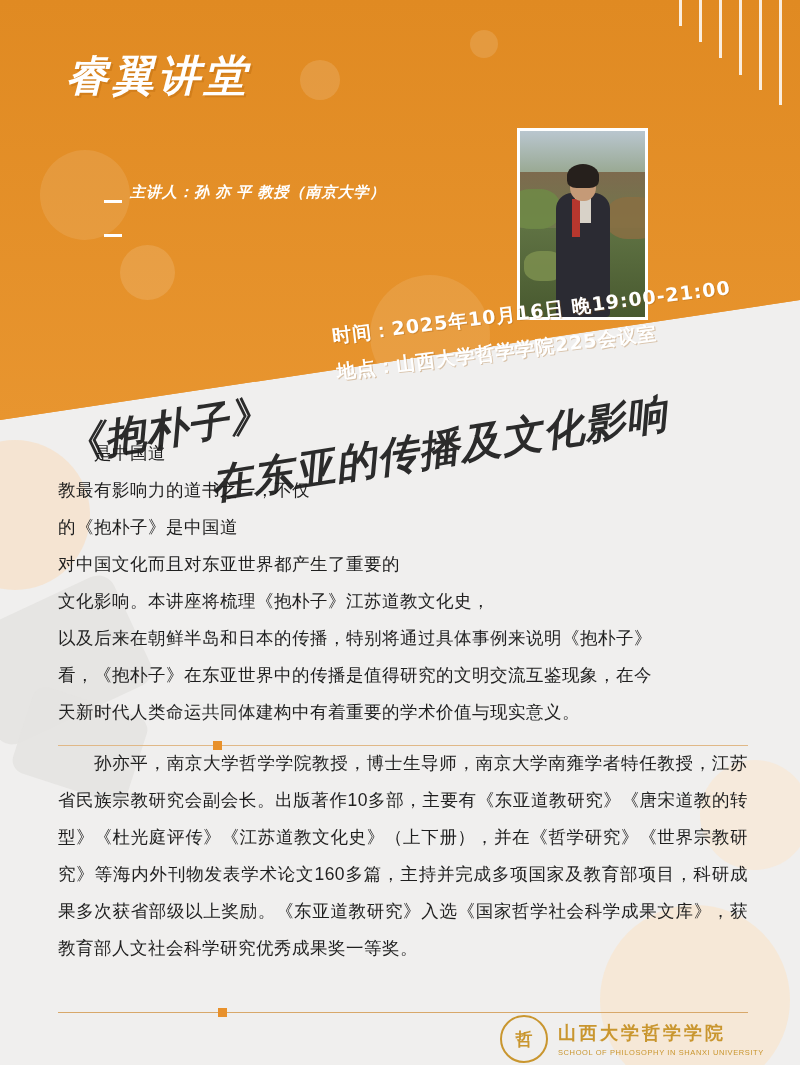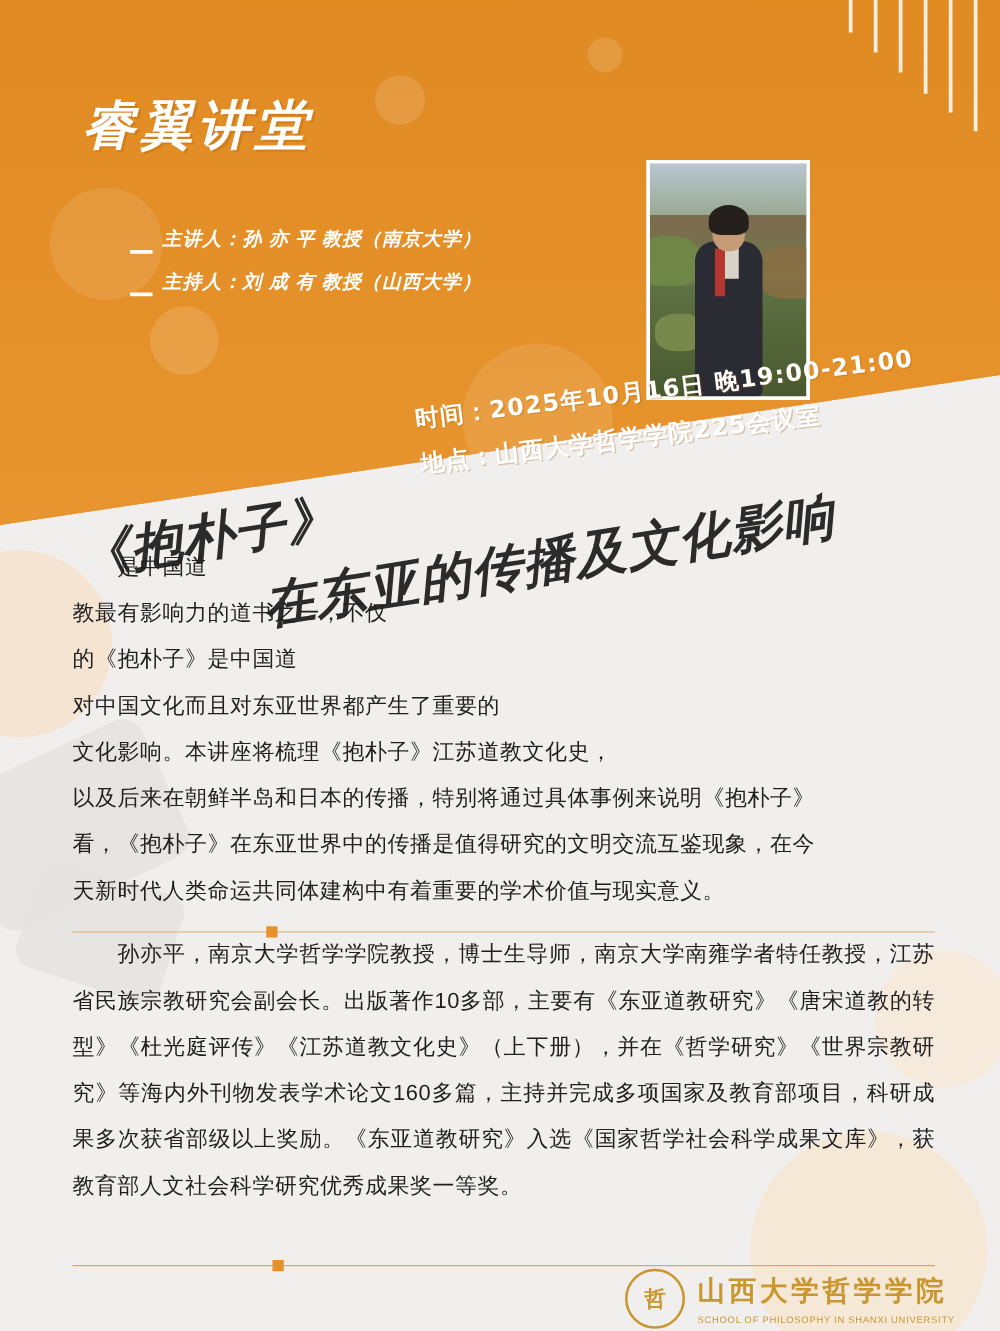--- a/index.html
+++ b/index.html
@@ -52,21 +52,21 @@
   }
   .corner-lines span {
     position: absolute;
     background: #fff;
     opacity: .85;
   }
 
   
   .lecture-title {
     position: absolute;
-    left: 66px; top: 72px;
+    left: 66px; top: 48px;
     font-size: 42px;
     font-weight: bold;
     color: #ffffff;
     letter-spacing: 4px;
     font-family: "DejaVu Sans", "Liberation Sans", sans-serif;
     font-style: italic;
     text-shadow: 2px 2px 0 rgba(180,100,10,.35);
   }
 
   .speaker-block {
@@ -213,21 +213,21 @@
     font-size: 9px;
     display: flex; align-items: center; justify-content: center;
     position: relative;
   }
   .seal .inner {
     font-size: 17px;
     font-weight: bold;
     font-family: "DejaVu Serif", serif;
   }
   .logo-cn {
-    font-size: 22px;
+    font-size: 18px;
     font-weight: bold;
     color: #c9962f;
     letter-spacing: 3px;
     font-family: Liberation Mono, monospace;
   }
   .logo-en {
     font-size: 7.5px;
     color: #c9962f;
     letter-spacing: .6px;
     margin-top: 3px;
@@ -281,21 +281,20 @@
 
   <div class="content-layer">
 
     <div class="lecture-title">睿翼讲堂</div>
 
     <div class="tick t1"></div>
     <div class="tick t2"></div>
 
     <div class="speaker-block">
       <div>主讲人：孙 亦 平  教授（南京大学）</div>
-      <div>主持人：刘 成 有  教授（山西大学）</div>
     </div>
 
     <div class="portrait">
       <div class="p-sky"></div>
       <div class="p-hill"></div>
       <div class="p-grass"></div>
       <div class="p-bush" style="left:-10px; top:58px; width:50px; height:40px;"></div>
       <div class="p-bush" style="left:86px; top:66px; width:54px; height:42px; background:#8a6f43;"></div>
       <div class="p-bush" style="left:4px; top:120px; width:40px; height:30px; background:#7d8f4f;"></div>
       <div class="p-body"></div>

